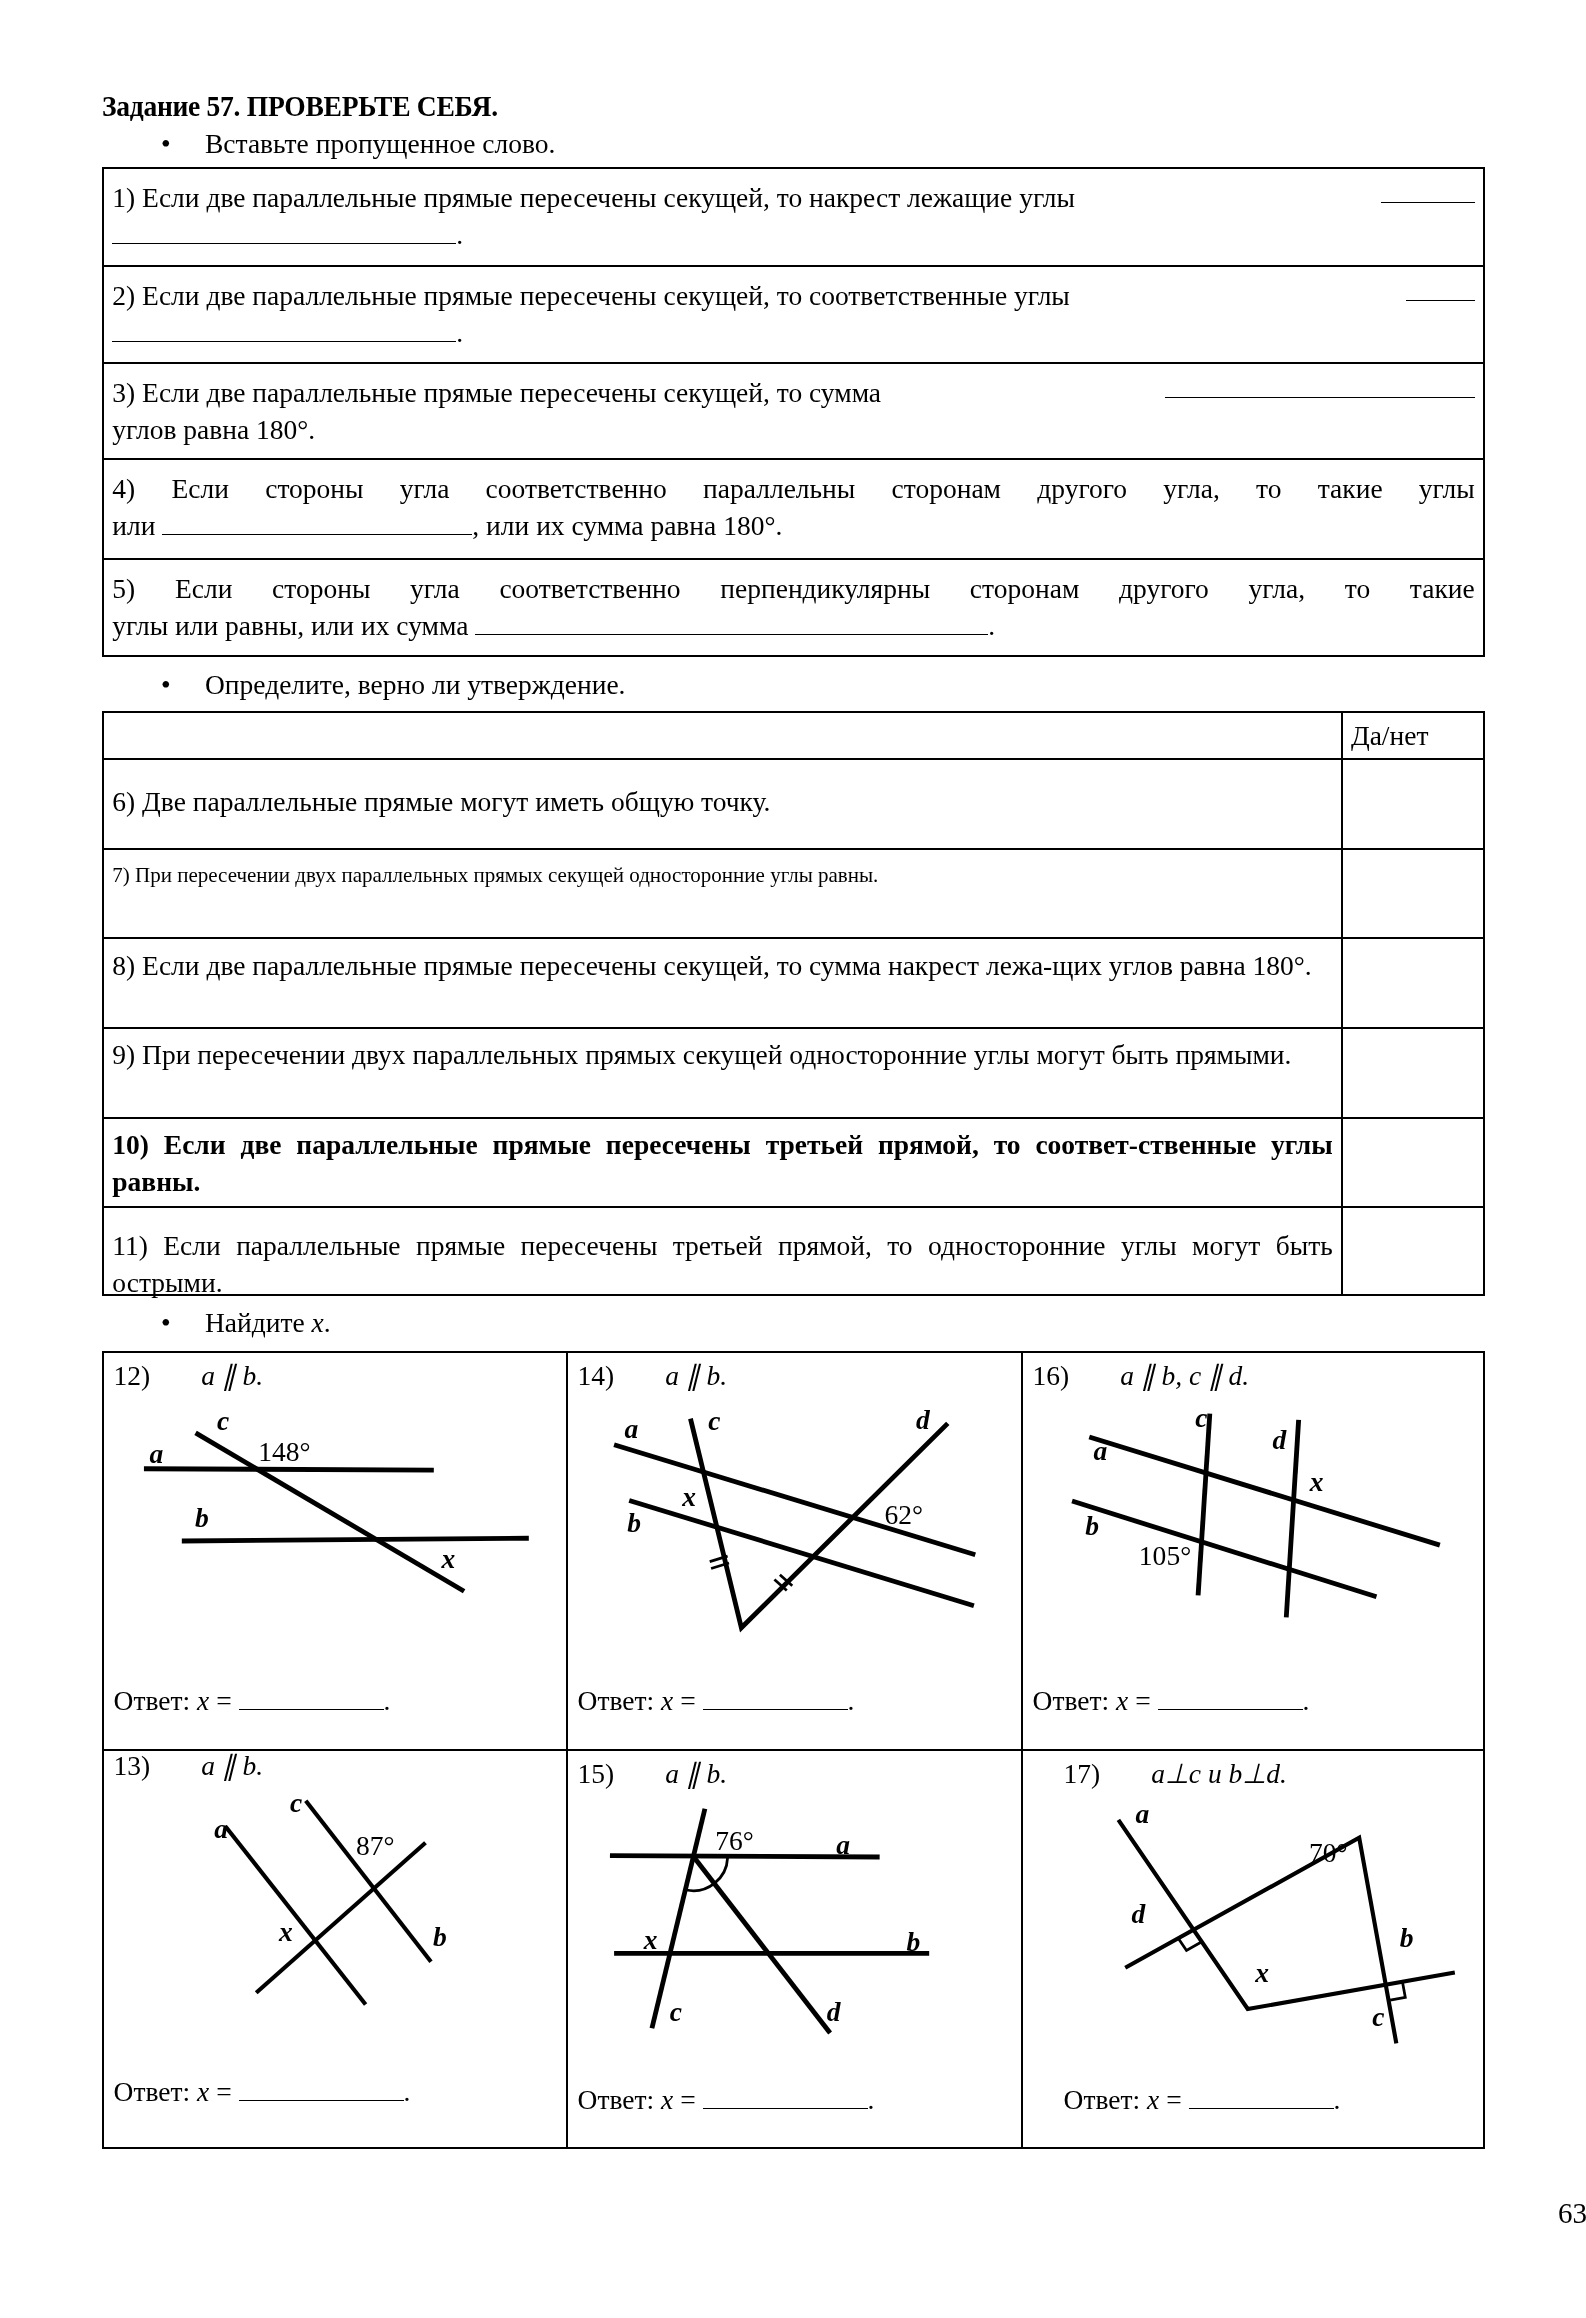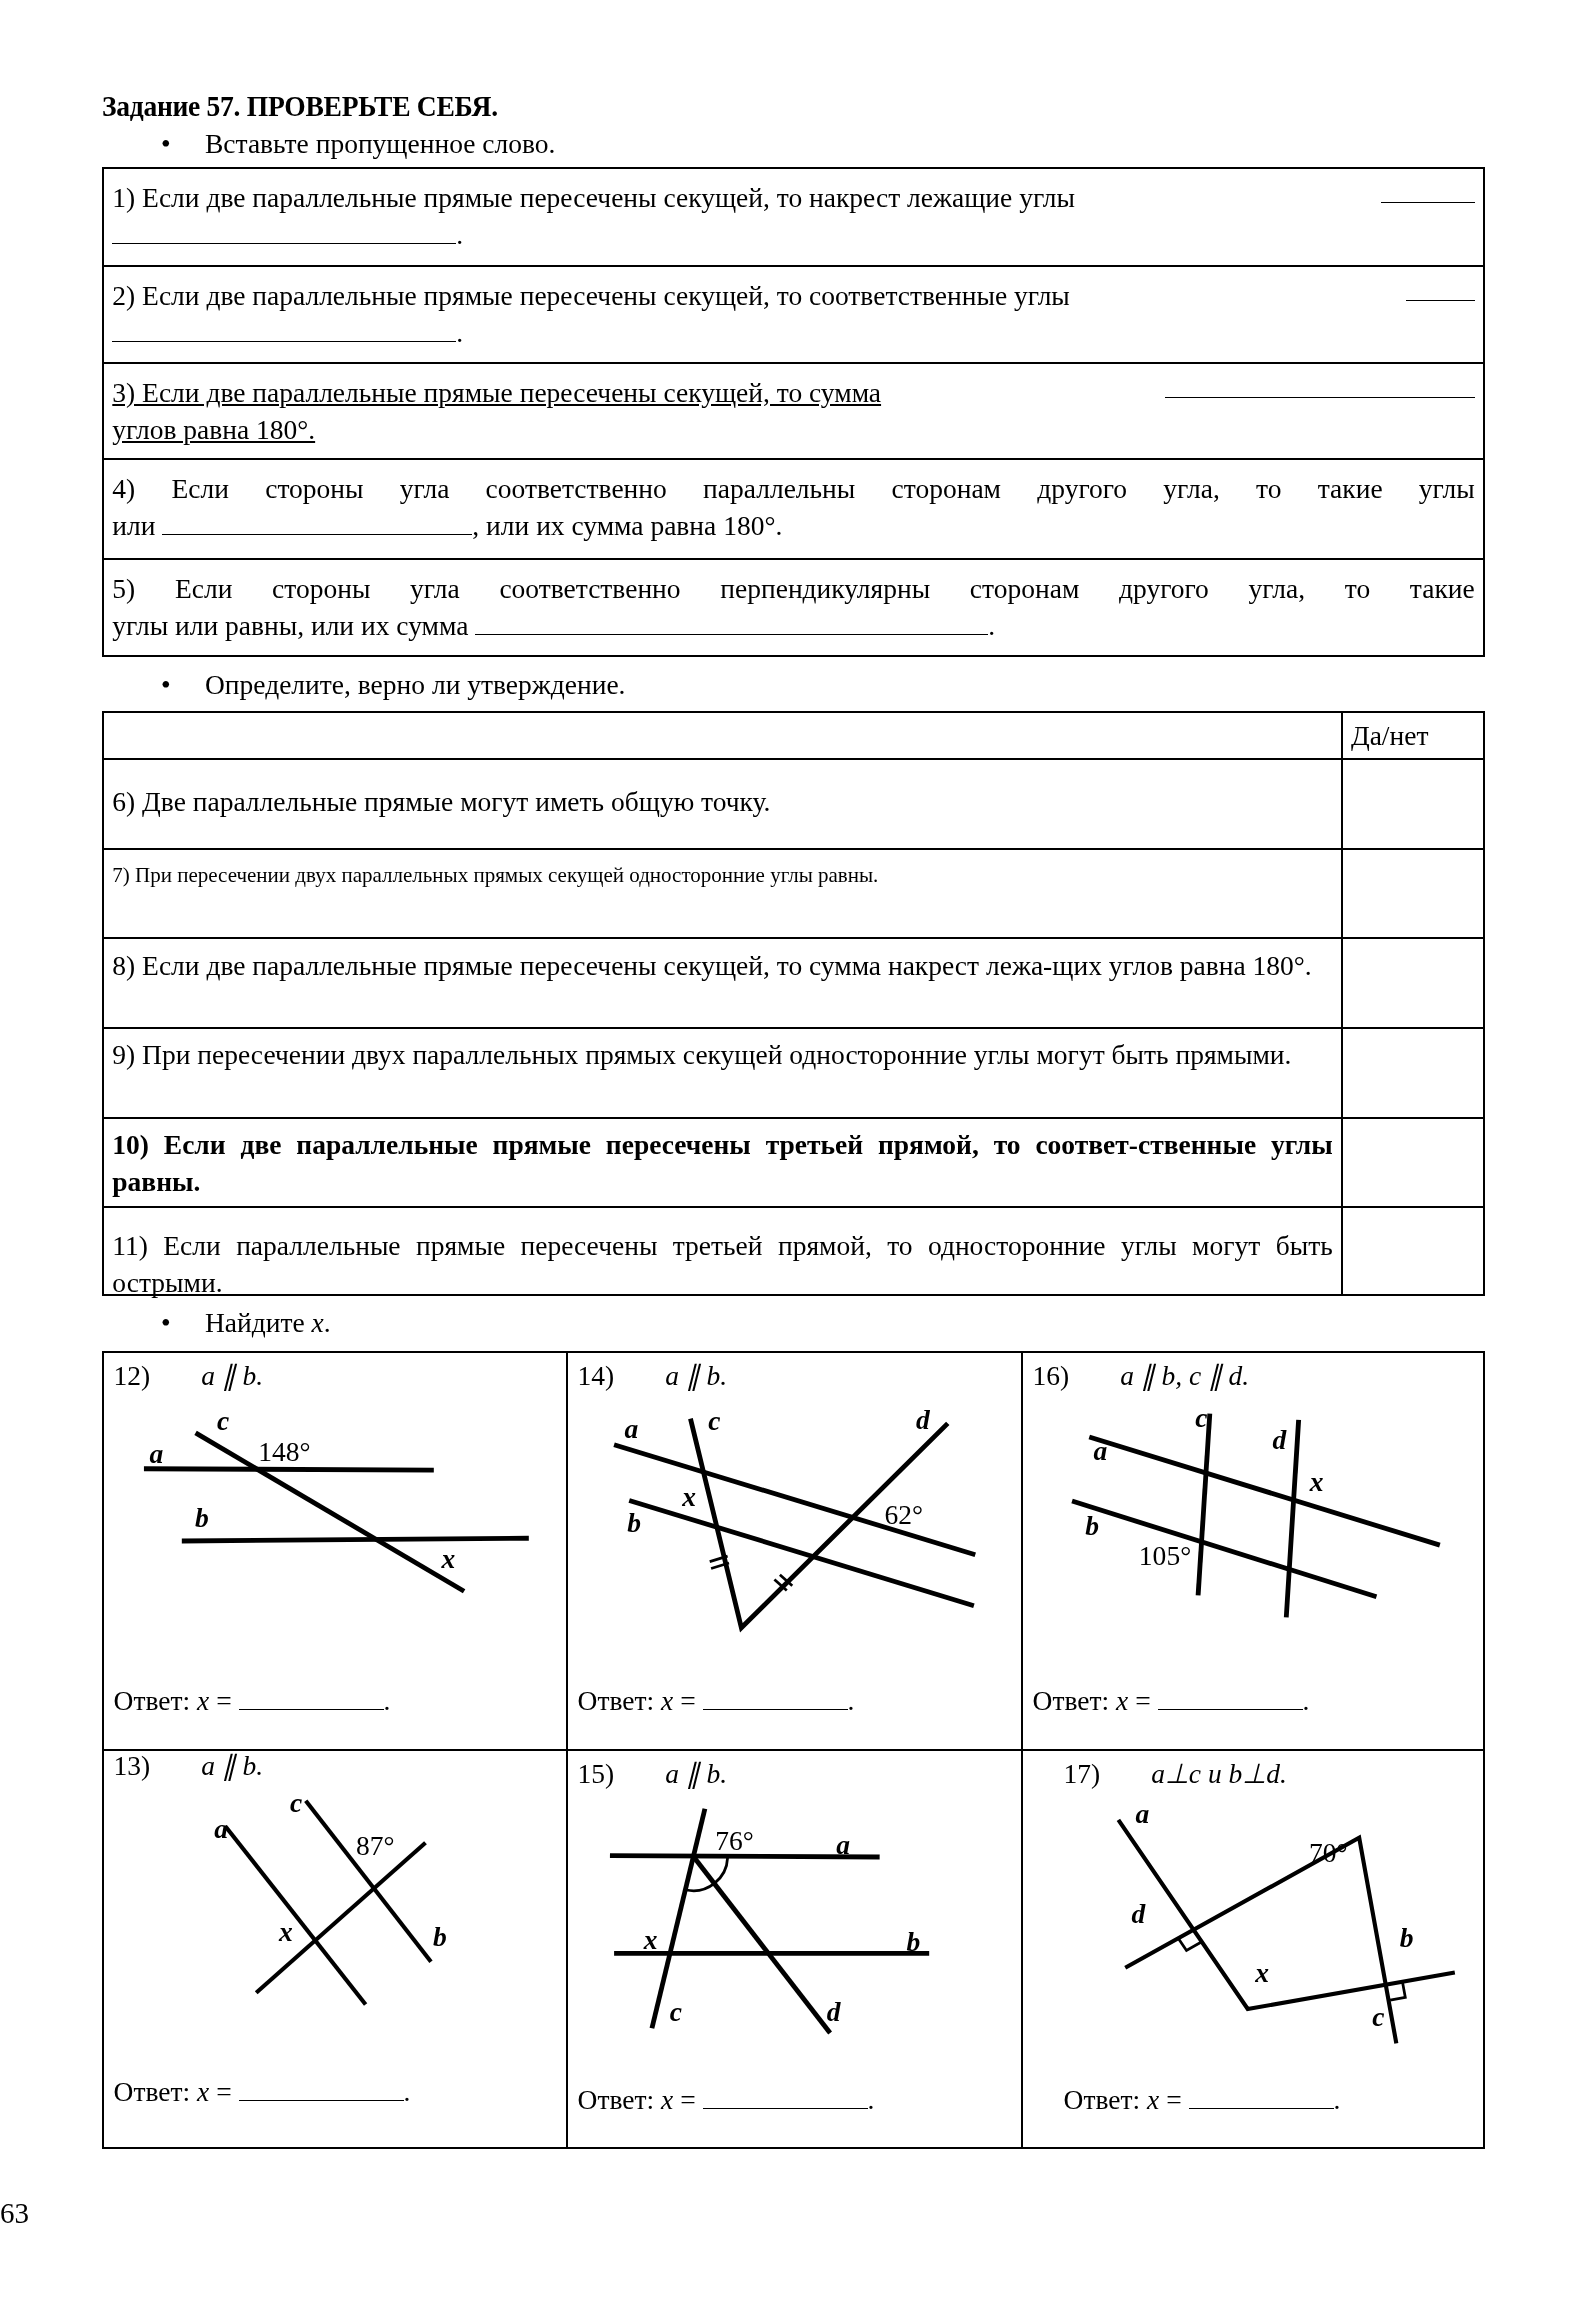--- a/index.html
+++ b/index.html
@@ -18,21 +18,21 @@
   .cell { position:absolute; box-sizing:border-box; }
   .vdiv { position:absolute; top:0; bottom:0; width:2.1px; background:#000; }
   .hdiv { position:absolute; left:0; right:0; height:2.1px; background:#000; }
   .ptitle { position:absolute; left:9.6px; top:5.5px; font-family:"Liberation Serif",serif; font-size:27.5px; white-space:nowrap; }
   .ptitle i { font-style:italic;margin-left:44px; }
   .answer { position:absolute; left:9.6px; font-family:"Liberation Serif",serif; font-size:27.5px; white-space:nowrap; }
   .answer .ans-blank { display:inline-block; width:145px; border-bottom:1.4px solid #000; height:20.7px; vertical-align:baseline; }
   svg text { font-family:"Liberation Serif",serif; }
   .lbl { font-style:italic; font-weight:bold; font-size:40px; }
   .deg { font-size:40px; }
-  .pagenum { left:0; width:1587px; top:2197px; text-align:left; font-size:29px; font-family:"Liberation Serif",serif; }
+  .pagenum { left:0; width:1587px; top:2197px; text-align:right; font-size:29px; font-family:"Liberation Serif",serif; }
 </style>
 </head>
 <body>
 
 <div class="abs title">Задание 57. ПРОВЕРЬТЕ СЕБЯ.</div>
 
 <div class="abs bullet" style="left:102px; top:128px; width:826px; height:34px;">
   <span class="dot">•</span>
   <span class="txt">Вставьте пропущенное слово.</span>
 </div>
@@ -45,21 +45,21 @@
     </div>
     <div style="white-space:nowrap;"><span class="blank" style="width:344px;"></span><span>.</span></div>
   </div>
   <div class="row" style="top:96px; height:96px;">
     <div style="display:flex; justify-content:space-between; white-space:nowrap;">
       <span>2) Если две параллельные прямые пересечены секущей, то соответственные углы</span>
       <span class="blank" style="width:69px;"></span>
     </div>
     <div style="white-space:nowrap;"><span class="blank" style="width:344px;"></span><span>.</span></div>
   </div>
-  <div class="row" style="top:193px; height:96px;text-decoration:underline;">
+  <div class="row" style="top:193px; height:96px;">
     <div style="display:flex; justify-content:space-between; white-space:nowrap;">
       <span>3) Если две параллельные прямые пересечены секущей, то сумма</span>
       <span class="blank" style="width:310px;"></span>
     </div>
     <div style="white-space:nowrap;">углов равна 180°.</div>
   </div>
   <div class="row" style="top:289px; height:100px;">
     <div style="white-space:nowrap; text-align-last:justify;">4) Если стороны угла соответственно параллельны сторонам другого угла, то такие углы</div>
     <div style="white-space:nowrap;"><span>или</span> <span class="blank" style="width:310px;"></span><span>, или их сумма равна 180°.</span></div>
   </div>

